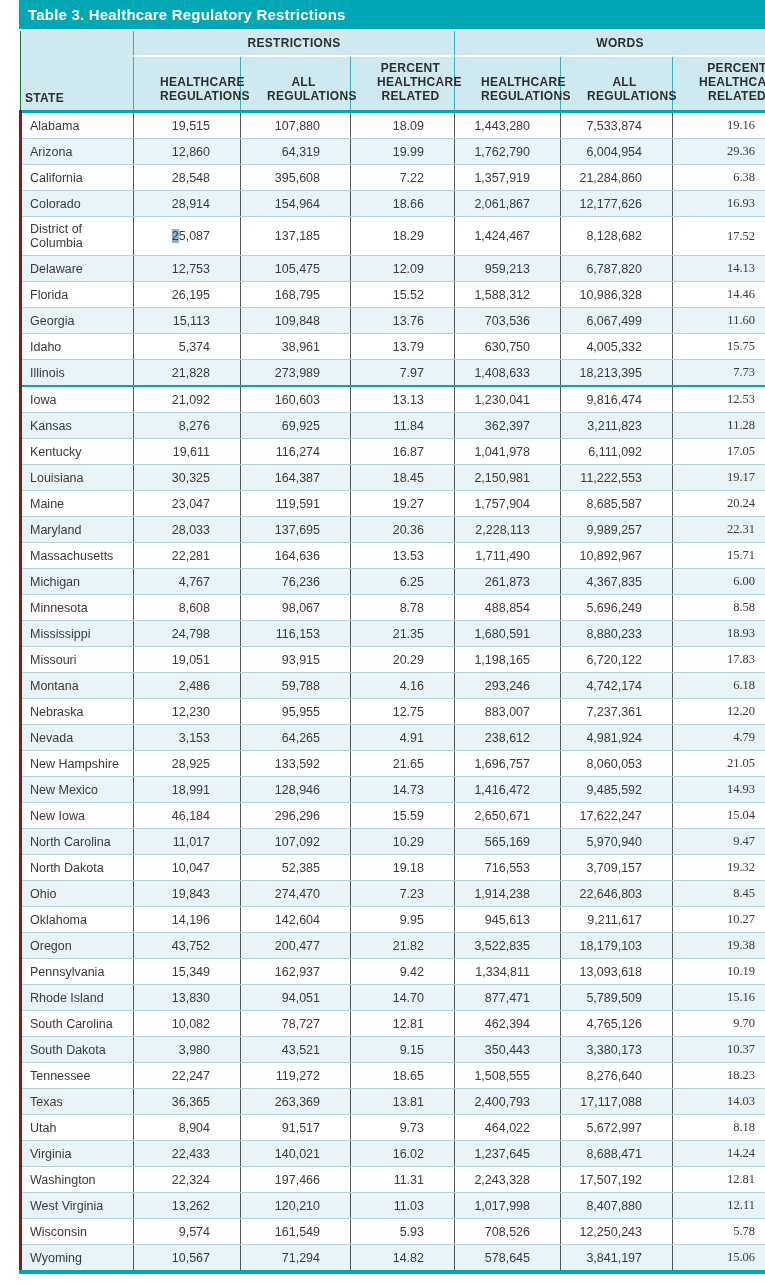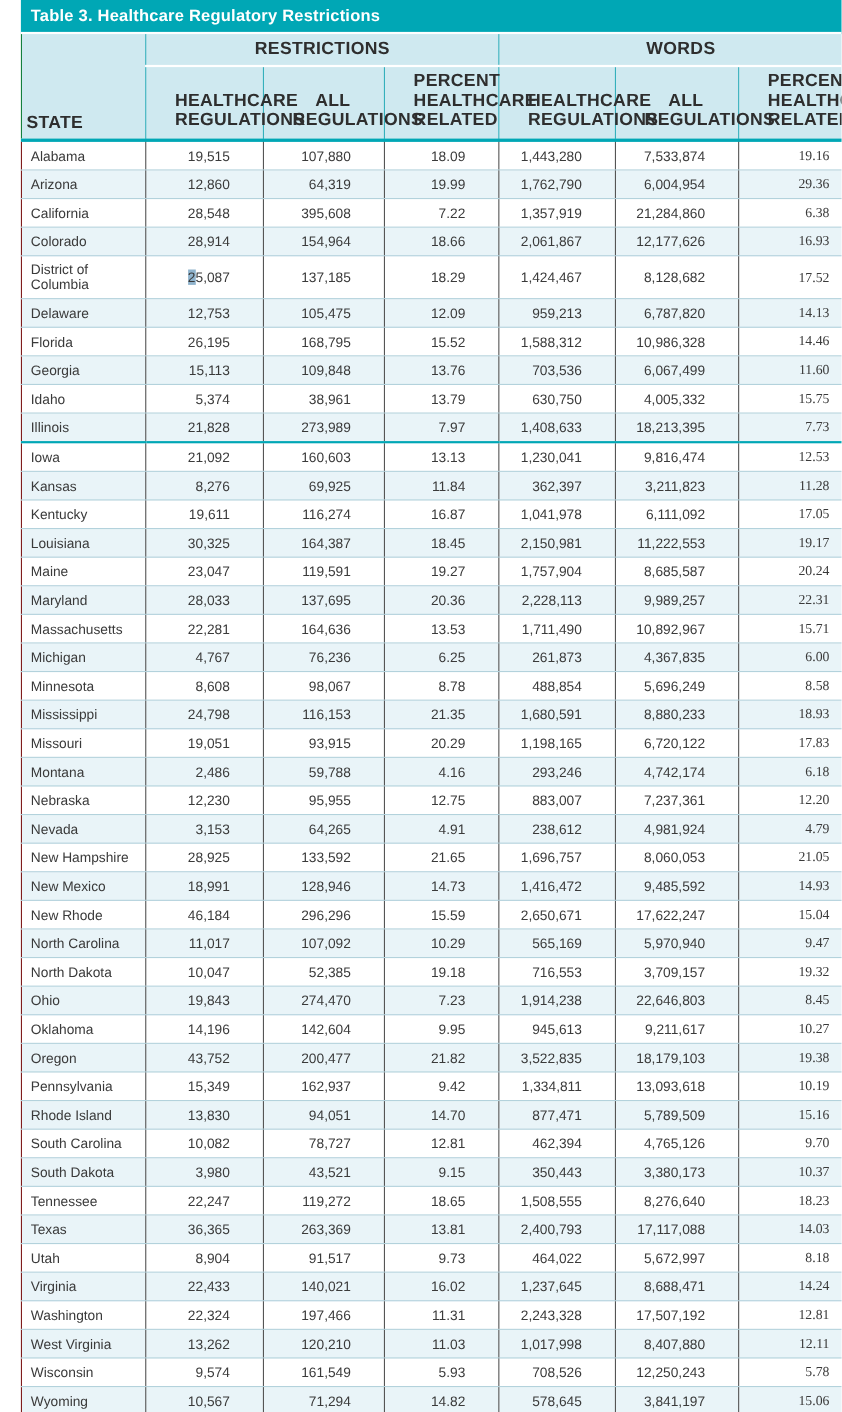--- a/index.html
+++ b/index.html
@@ -12,41 +12,41 @@
     box-sizing:border-box;
   }
 
   table{border-collapse:collapse;table-layout:fixed;width:765px;}
   col.c-state{width:113px;}
   col.c1{width:107px;} col.c2{width:110px;} col.c3{width:104px;}
   col.c4{width:106px;} col.c5{width:112px;} col.c6{width:113px;}
 
   
   thead th{
-    background:#cfe9f0;color:#2e2e2e;font-size:16px;font-weight:bold;
+    background:#cfe9f0;color:#2e2e2e;font-size:12px;font-weight:bold;
     letter-spacing:.3px;border-left:1px solid #35b0bc;border-right:1px solid #35b0bc;
     padding:3px 4px;box-sizing:border-box;
   }
   thead tr.group-row th{border-bottom:2px solid #ffffff;padding:5px 4px;}
   thead th.state-head{
     text-align:left;vertical-align:bottom;padding:4px 4px 6px 8px;
     border-left:1px solid #15803d;
   }
   thead tr.sub-row th{vertical-align:bottom;padding:4px 10px 7px 26px;height:50px;}
   thead th.last{border-right:1px solid #9a9a9a;}
   thead{border-bottom:3px solid #00a7b5;}
 
   
   tbody td{
     color:#3a3a3a;font-size:12.5px;
     border-left:1px solid #555555;border-right:1px solid #555555;
     border-top:1px solid #b3d2dc;border-bottom:1px solid #b3d2dc;
     padding:5px 4px;box-sizing:border-box;background:#ffffff;
   }
-  tbody td.state{text-align:left;padding-left:8px;border-left:1px solid #7f1d1d;}
+  tbody td.state{text-align:left;padding-left:8px;border-left:3px solid #7f1d1d;}
   tbody td.num{text-align:right;padding-right:30px;}
   tbody td.num.last{border-right:1px solid #9a9a9a;font-family:Liberation Serif, serif;}
   tbody tr:nth-child(even) td{background:#e9f4f8;}
   tbody tr.section-break td{border-top:2px solid #00a7b5;}
   tbody{border-bottom:4px solid #00a7b5;}
 
   .char-highlight{background:#8fb3cc;}
 
   .source-note{
     color:#5e6e74;font-size:11px;padding:6px 2px 8px 2px;
@@ -312,21 +312,21 @@
         <tr>
           <td class="state">New Mexico</td>
           <td class="num">18,991</td>
           <td class="num">128,946</td>
           <td class="num">14.73</td>
           <td class="num">1,416,472</td>
           <td class="num">9,485,592</td>
           <td class="num last">14.93</td>
         </tr>
         <tr>
-          <td class="state">New Rhode</td>
+          <td class="state">New Iowa</td>
           <td class="num">46,184</td>
           <td class="num">296,296</td>
           <td class="num">15.59</td>
           <td class="num">2,650,671</td>
           <td class="num">17,622,247</td>
           <td class="num last">15.04</td>
         </tr>
         <tr>
           <td class="state">North Carolina</td>
           <td class="num">11,017</td>

